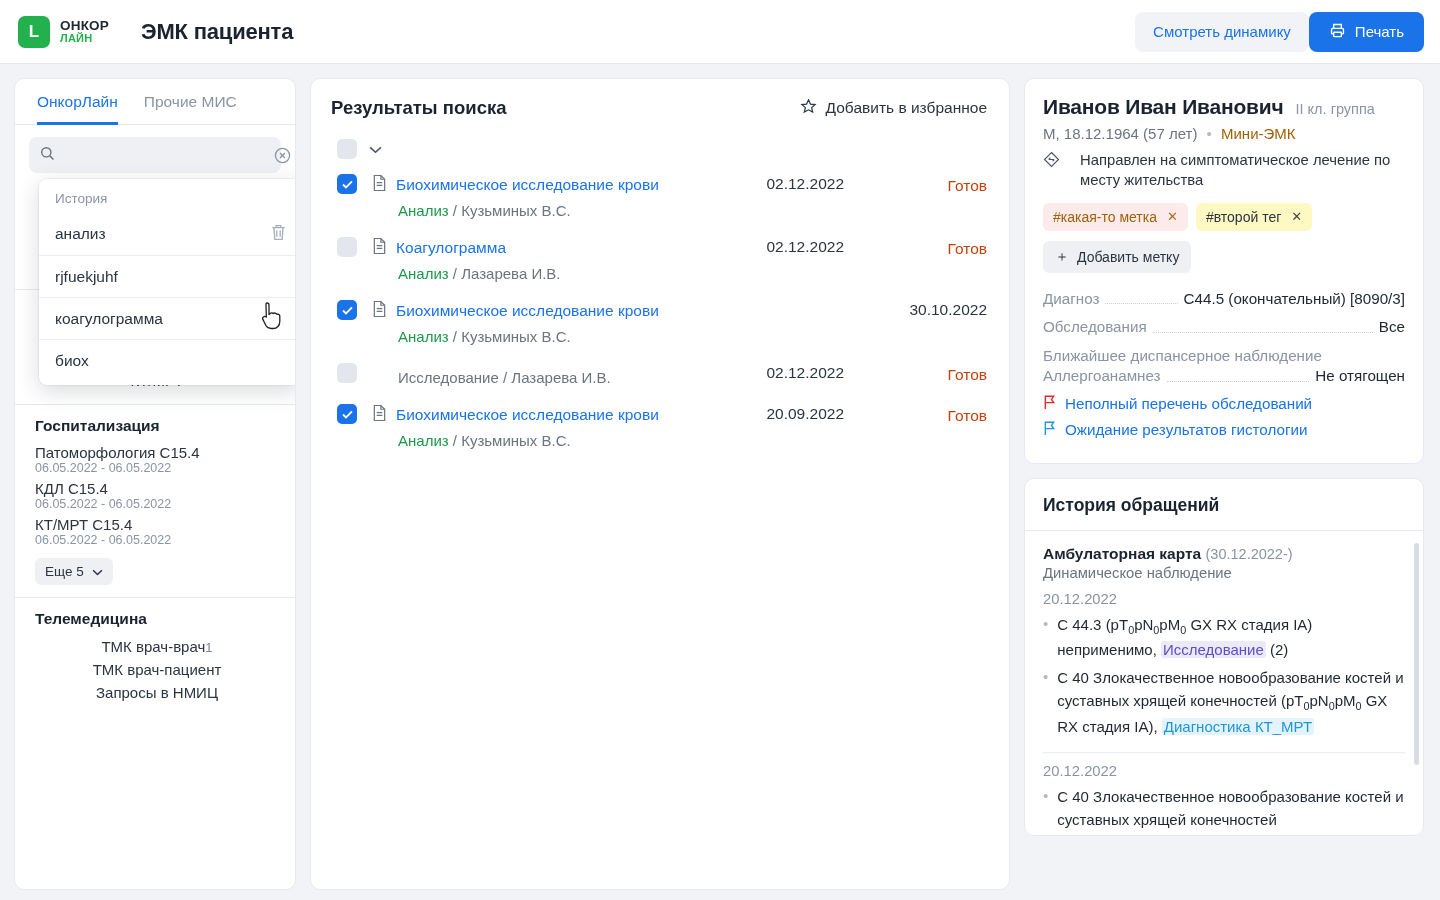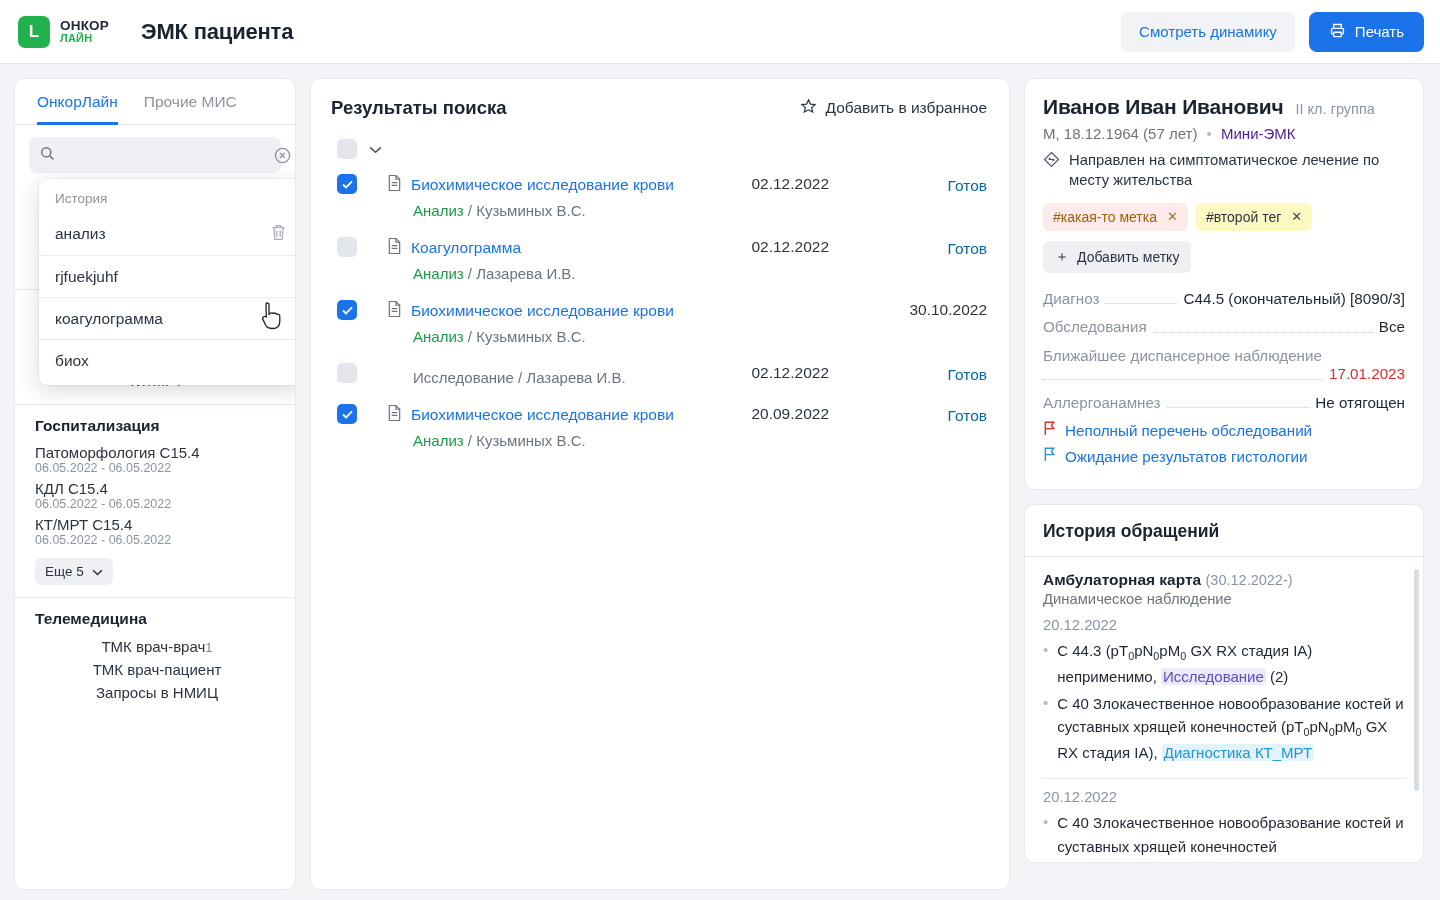--- a/index.html
+++ b/index.html
@@ -27,21 +27,21 @@
     display: flex; align-items: center; justify-content: center;
     font-size: 17px; font-weight: 700;
   }
   .brand-text { line-height: 1.05; }
   .brand-top { font-size: 13.5px; font-weight: 700; letter-spacing: .2px; color: #1f2733; }
   .brand-bot { font-size: 11px; font-weight: 700; color: #22b14c; letter-spacing: .2px; }
   .app-title {
     font-size: 22px; font-weight: 700; color: #1b2330;
     margin-left: 32px; letter-spacing: -.2px;
   }
-  .header-actions { margin-left: auto; display: flex; align-items: center; gap: 14px; padding-left: 12px; }
+  .header-actions { margin-left: auto; display: flex; align-items: center; gap: 0; padding-left: 12px; }
   .btn-ghost {
     background: #f1f3f7; color: #1a73e8; border: none;
     height: 40px; padding: 0 18px; border-radius: 8px;
     font-size: 15px; font-family: inherit; cursor: pointer;
   }
   .btn-primary {
     background: #1a73e8; color: #fff; border: none;
     height: 40px; padding: 0 20px; border-radius: 8px;
     font-size: 15px; font-family: inherit; cursor: pointer;
     display: flex; align-items: center; gap: 9px;
@@ -125,47 +125,47 @@
     font-size: 15.5px; color: #2b3441; cursor: pointer;
   }
   .res-toolbar { display: flex; align-items: center; gap: 12px; margin: 20px 0 6px 6px; }
   .cb {
     width: 20px; height: 20px; border-radius: 5px; background: #e3e7ed;
     display: inline-flex; align-items: center; justify-content: center;
     cursor: pointer; flex: 0 0 20px;
   }
   .cb.checked { background: #1a73e8; }
   .row {
-    display: flex; align-items: flex-start; gap: 30px;
+    display: flex; align-items: flex-start; gap: 15px;
     padding: 9px 0 9px 6px;
   }
   .row-main { flex: 1 1 auto; min-width: 0; }
   .row-line1 { display: flex; align-items: center; gap: 9px; }
   .row-title { font-size: 15.5px; color: #1a73e8; cursor: pointer; }
   .row-title .hl { color: #1a9a49; }
   .row-sub { font-size: 15px; color: #6b7480; margin: 6px 0 0 26px; }
   .row-sub .cat-green { color: #1a9a49; }
   .row-date { width: 110px; text-align: right; font-size: 15.5px; color: #2b3441; padding-top: 1px; }
   .row-status {
-    width: 128px; text-align: right; font-size: 15.5px; color: #0369a1;
+    width: 128px; text-align: right; font-size: 15.5px; color: #c2410c;
     padding-top: 1px; line-height: 1.45;
   }
   .row-status.err { color: #e02b2b; }
 
   
   .right { width: 400px; flex: 0 0 400px; display: flex; flex-direction: column; gap: 14px; }
   .pat { padding: 16px 18px 16px 18px; }
   .pat-name-row { display: flex; align-items: baseline; gap: 12px; }
   .pat-name { font-size: 21px; font-weight: 700; color: #1b2330; letter-spacing: -.2px; }
   .pat-group { font-size: 14.5px; color: #8b94a3; }
   .pat-meta { font-size: 15px; color: #6b7480; margin-top: 6px; }
   .pat-meta .dot { color: #b4bbc6; margin: 0 5px; }
-  .pat-meta a { color: #4c1d95; text-decoration: none; cursor: pointer; }
+  .pat-meta a { color: #a16207; text-decoration: none; cursor: pointer; }
   .pat-note {
-    display: flex; gap: 9px; margin-top: 9px;
+    display: flex; gap: 20px; margin-top: 9px;
     font-size: 14.8px; color: #2b3441; line-height: 1.34;
   }
   .tags { display: flex; gap: 8px; margin-top: 12px; flex-wrap: wrap; }
   .tag {
     display: inline-flex; align-items: center; gap: 10px;
     height: 28px; padding: 0 10px; border-radius: 6px;
     font-size: 14px; cursor: pointer;
   }
   .tag.red { background: #fdeaea; color: #a16207; }
   .tag.grey { background: #fef9c3; color: #2b3441; }
@@ -556,24 +556,20 @@
           <span class="kv-fill"></span>
           <span class="kv-v">C44.5 (окончательный) [8090/3]</span>
         </div>
         <div class="kv-row">
           <span class="kv-k">Обследования</span>
           <span class="kv-fill"></span>
           <span class="kv-v">Все</span>
         </div>
         <div>
           <div class="kv-wrapk">Ближайшее диспансерное наблюдение</div>
-          <div class="kv-row" style="margin-top:-2px;">
-            <span class="kv-fill"></span>
-            <span class="kv-v red">17.01.2023</span>
-          </div>
         </div>
         <div class="kv-row">
           <span class="kv-k">Аллергоанамнез</span>
           <span class="kv-fill"></span>
           <span class="kv-v">Не отягощен</span>
         </div>
       </div>
 
       <div class="flags">
         <div class="flag">

